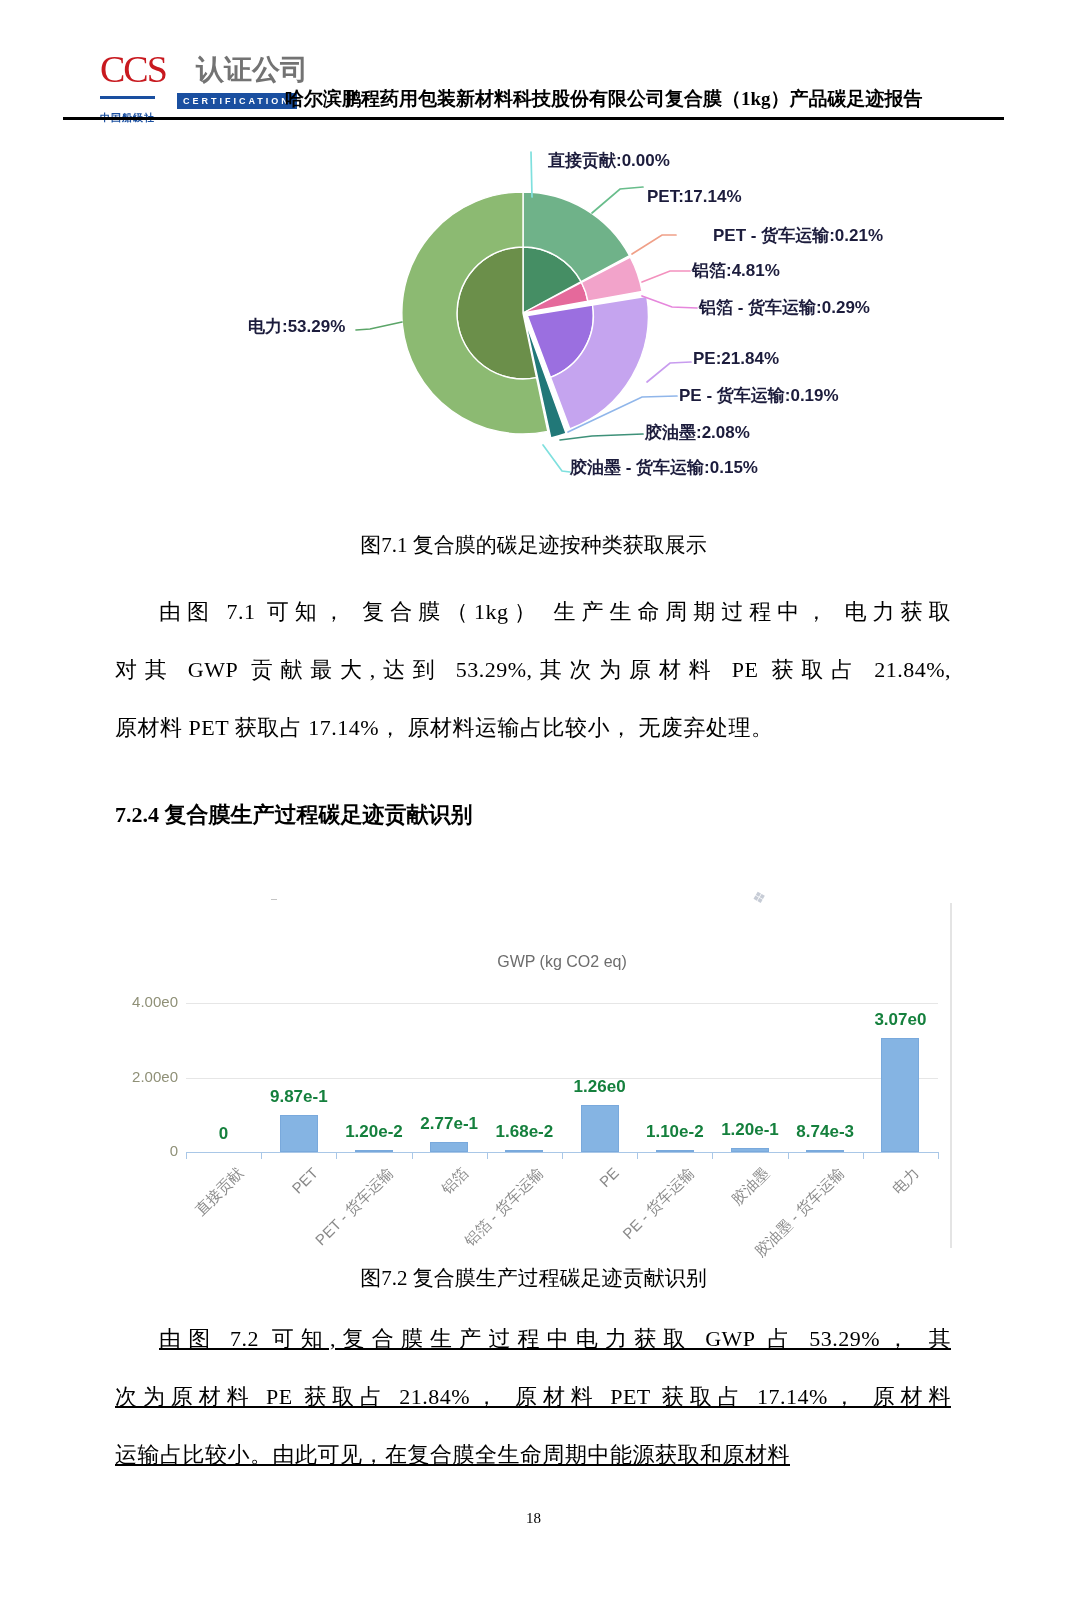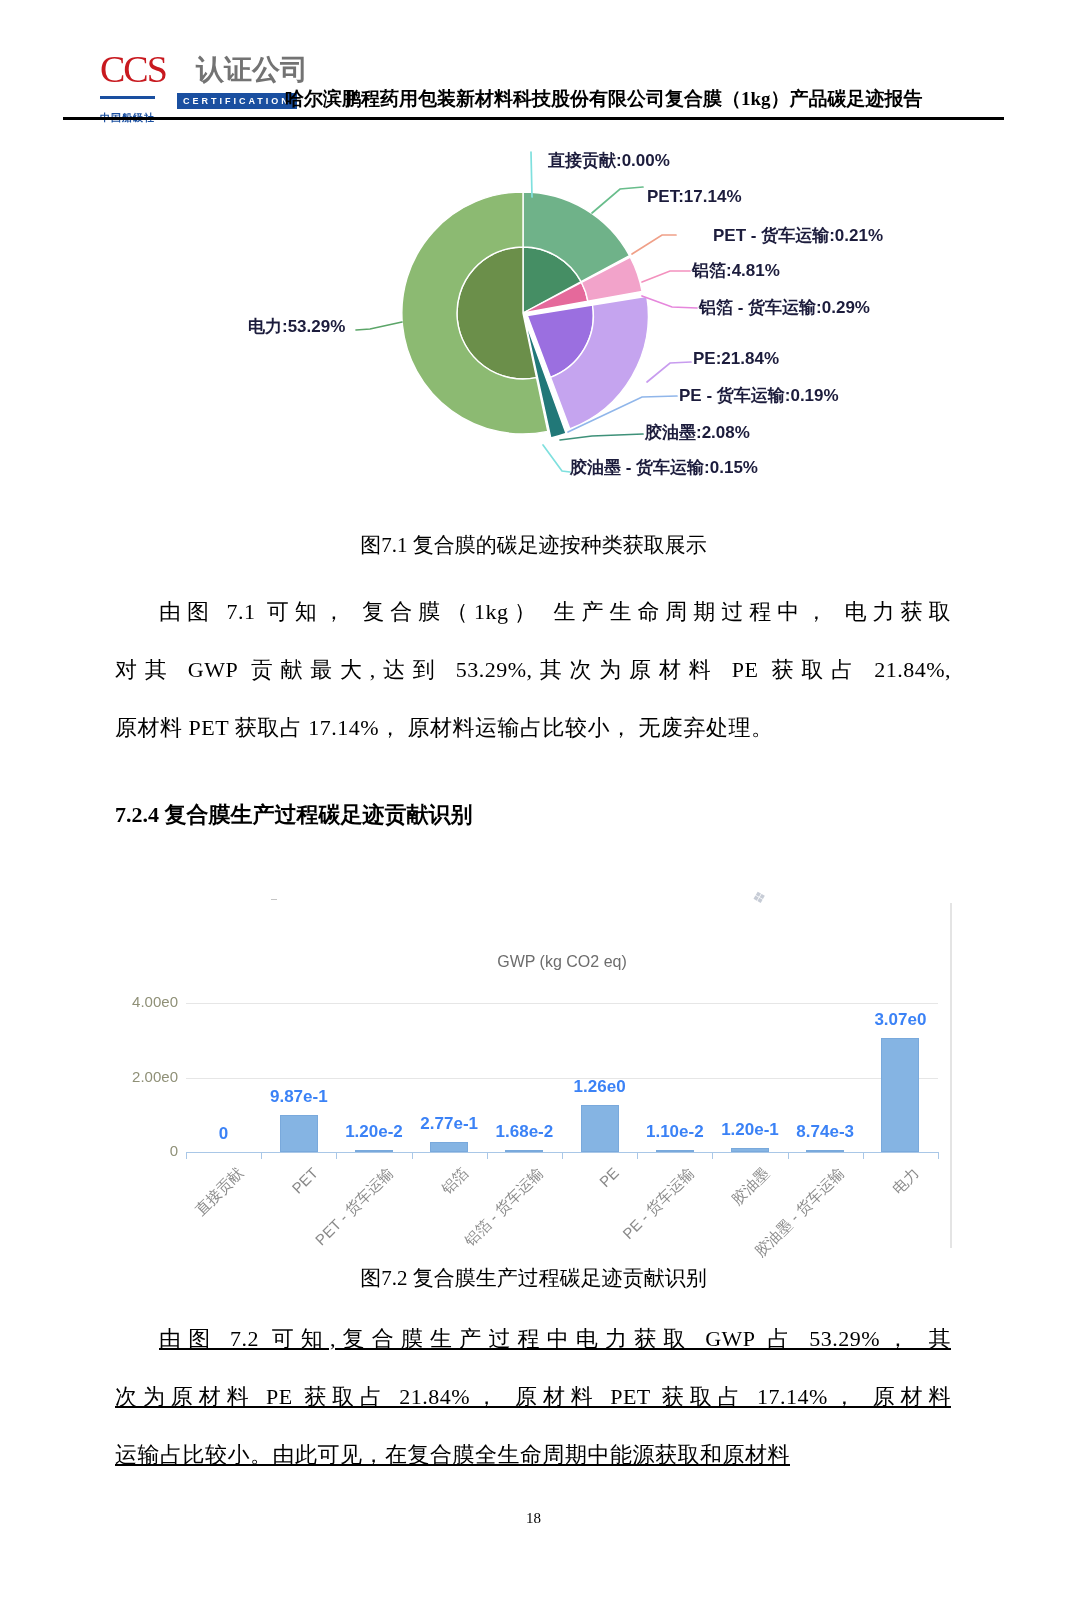--- a/index.html
+++ b/index.html
@@ -38,21 +38,21 @@
   
   .bar-title{position:absolute;left:186px;top:953px;width:752px;text-align:center;
              font-family:"Liberation Sans","DejaVu Sans",sans-serif;font-size:16px;color:#6d6d6d;}
   .gridline{position:absolute;left:186px;width:752px;height:1px;background:#e6e6e6;}
   .axis-x{position:absolute;left:186px;top:1152px;width:753px;height:1px;background:#a9c7e7;}
   .tickmark{position:absolute;top:1153px;width:1px;height:6px;background:#a9c7e7;}
   .ylab{position:absolute;width:62px;text-align:right;font-family:"Liberation Sans",sans-serif;
         font-size:15px;color:#8f9077;}
   .bar{position:absolute;background:#85b4e3;border:1px solid #79a9dc;box-sizing:border-box;}
   .vlab{position:absolute;width:100px;text-align:center;font-family:"Liberation Sans","DejaVu Sans",sans-serif;
-        font-weight:bold;font-size:17px;color:#3b82f6;white-space:nowrap;}
+        font-weight:bold;font-size:17px;color:#15803d;white-space:nowrap;}
   .xlab{position:absolute;font-family:"Liberation Sans","DejaVu Sans",sans-serif;font-size:15px;color:#8a8a8a;
         white-space:nowrap;transform:translateX(-100%) rotate(-45deg);transform-origin:100% 0;}
   .plot-rborder{position:absolute;left:950px;top:903px;width:2px;height:345px;background:#e4e4e4;}
   .artifact-glyph{position:absolute;left:752px;top:888px;font-size:16px;color:#9aa4b5;opacity:.55;
                   transform:rotate(-15deg);font-family:"DejaVu Sans",sans-serif;}
   .artifact-dash{position:absolute;left:271px;top:899px;width:6px;height:1px;background:#c4c4c4;}
 
   .page-num{position:absolute;left:0;top:1510px;width:1067px;text-align:center;font-size:15px;}
 </style>
 </head>

